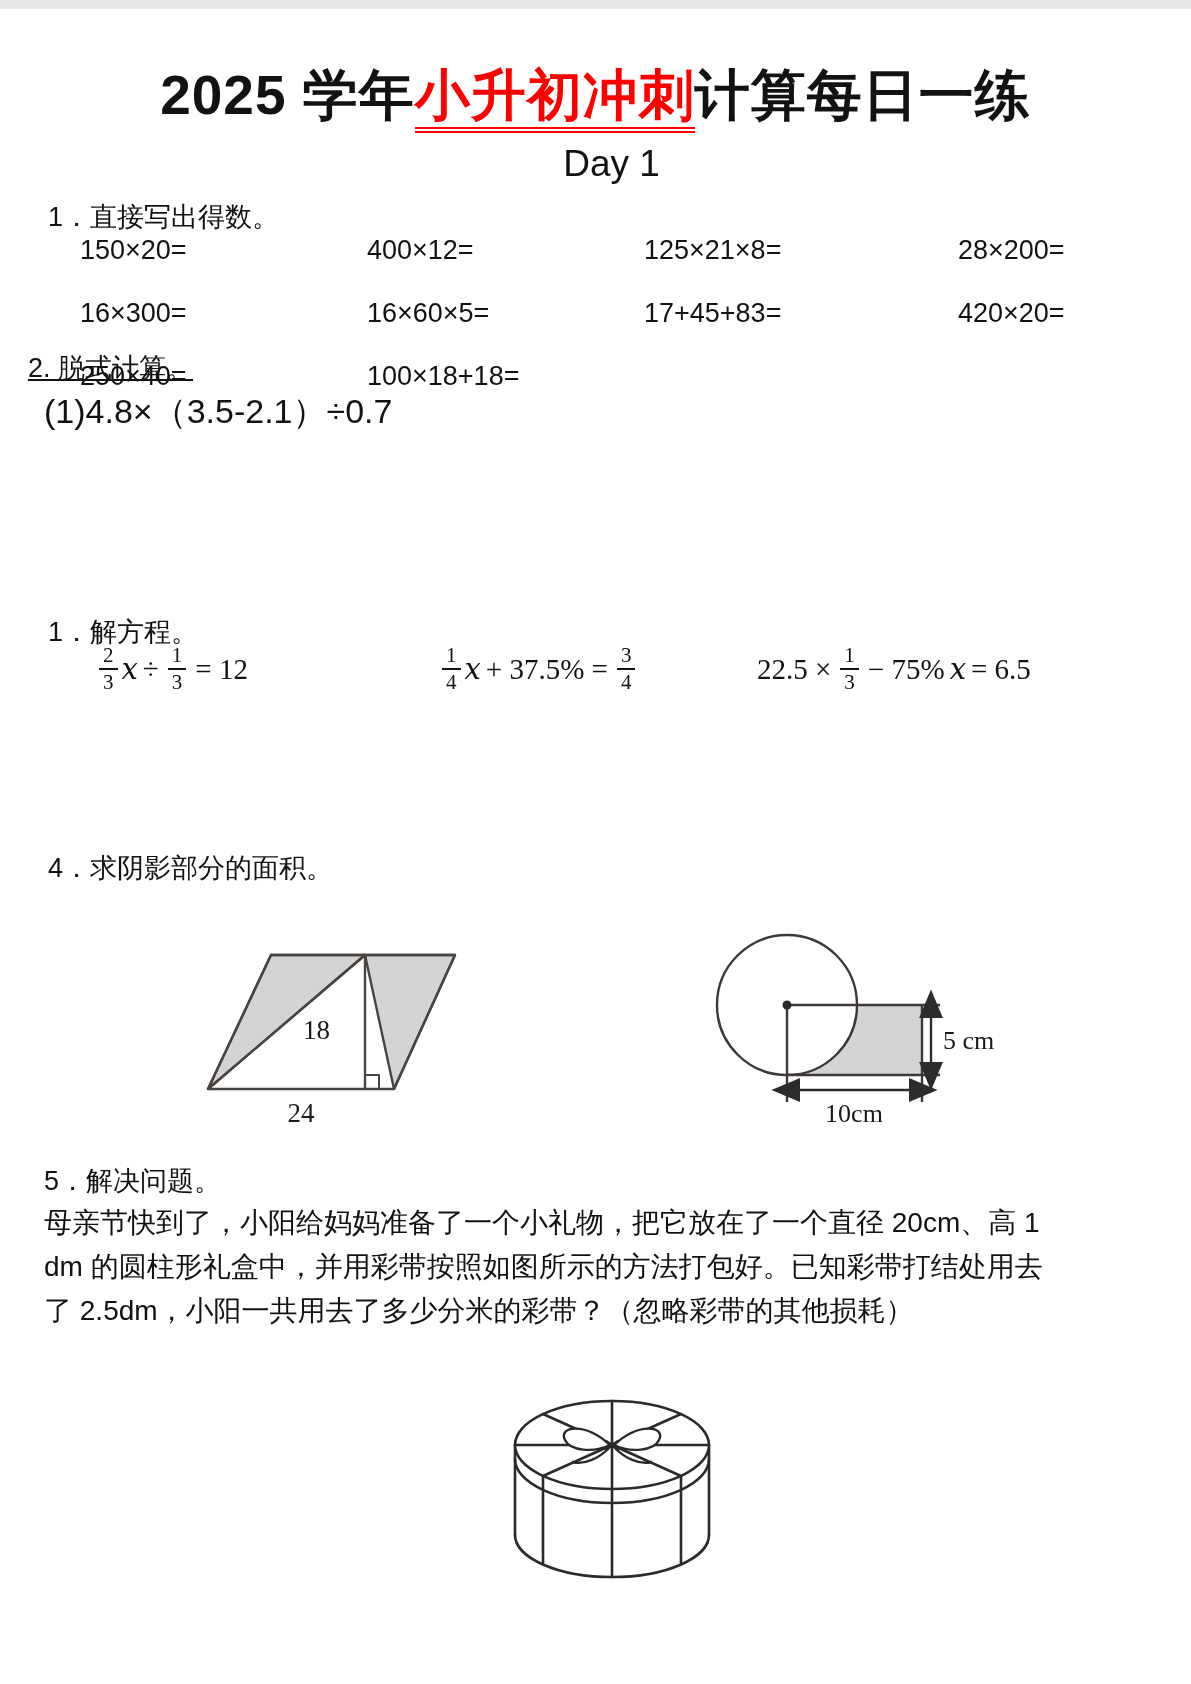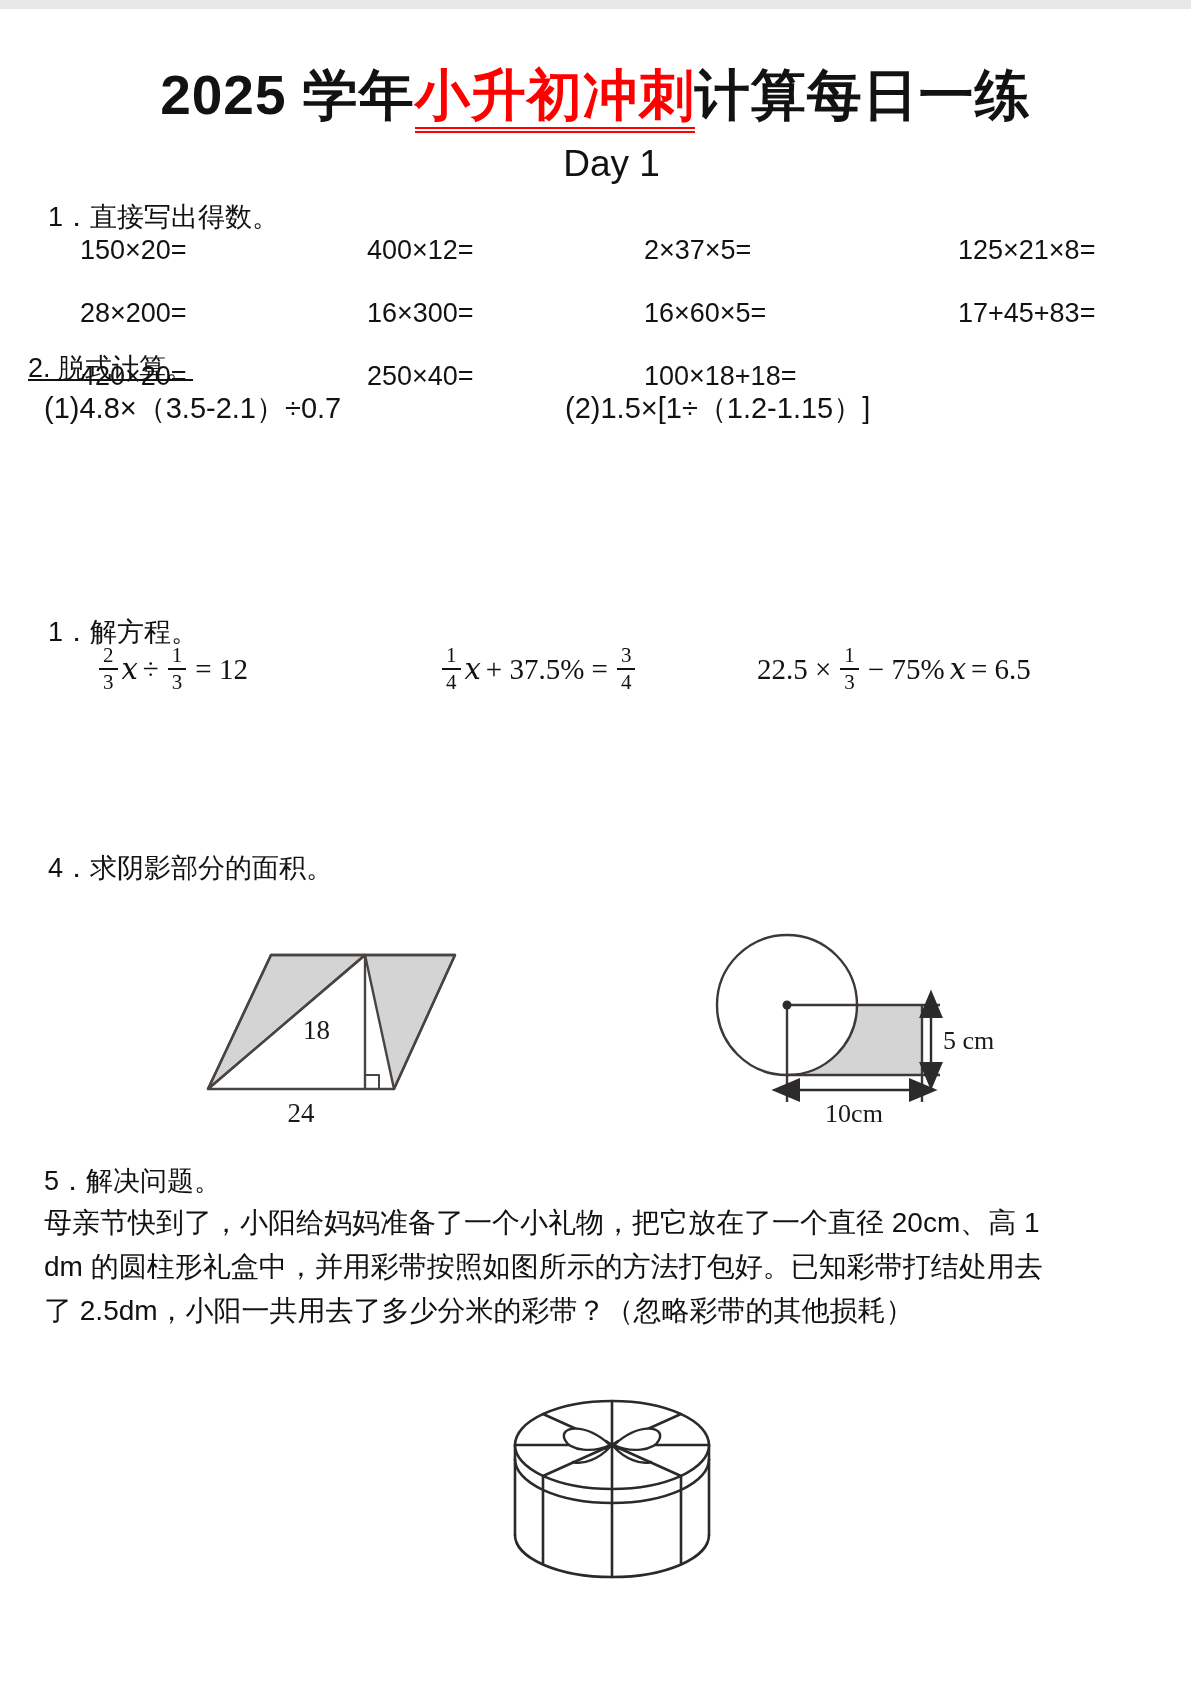--- a/index.html
+++ b/index.html
@@ -37,21 +37,21 @@
   }
   .grid1{
     top:226px;left:80px;width:1070px;
     display:grid;
     grid-template-columns:255px 245px 282px 1fr;
     row-gap:7px;
     font-size:27px;
     gap:32px;
   }
   .grid1 .cell{line-height:31px;white-space:nowrap;}
-  .s2p{font-size:29px;white-space:nowrap;}
+  .s2p{font-size:34px;white-space:nowrap;}
   
   .eq{
     font-family:"Liberation Serif","DejaVu Serif",serif;
     font-size:29px;
     white-space:nowrap;
     display:flex;align-items:center;
   }
   .eq .tok{margin:0 5px;}
   .eq .var{font-style:italic;font-family:"DejaVu Serif","Liberation Serif",serif;}
   .frac{
@@ -81,34 +81,32 @@
 
   <div class="abs title">
     <span>2025 学年</span><span class="hl">小升初冲刺</span><span>计算每日一练</span>
   </div>
   <div class="abs subtitle">Day 1</div>
 
   <div class="abs sec-heading" style="top:192px;left:48px;">1．直接写出得数。</div>
   <div class="abs grid1">
     <span class="cell">150×20=</span>
     <span class="cell">400×12=</span>
-    <span class="cell">2×37×5=</span>
     <span class="cell">125×21×8=</span>
     <span class="cell">28×200=</span>
     <span class="cell">16×300=</span>
     <span class="cell">16×60×5=</span>
     <span class="cell">17+45+83=</span>
     <span class="cell">420×20=</span>
     <span class="cell">250×40=</span>
     <span class="cell">100×18+18=</span>
   </div>
 
   <div class="abs sec-heading" style="top:343px;left:28px;text-decoration:underline;">2. 脱式计算。</div>
   <div class="abs s2p" style="top:380px;left:44px;">(1)4.8×（3.5-2.1）÷0.7</div>
-  <div class="abs s2p" style="top:380px;left:565px;">(2)1.5×[1÷（1.2-1.15）]</div>
 
   <div class="abs sec-heading" style="top:607px;left:48px;">1．解方程。</div>
 
   <div class="abs eq" style="top:636px;left:95px;">
     <span class="frac">
         <span class="fn">2</span>
         <span class="fd">3</span>
       </span>
       <span class="var">x</span>
     <span class="tok">÷</span>

